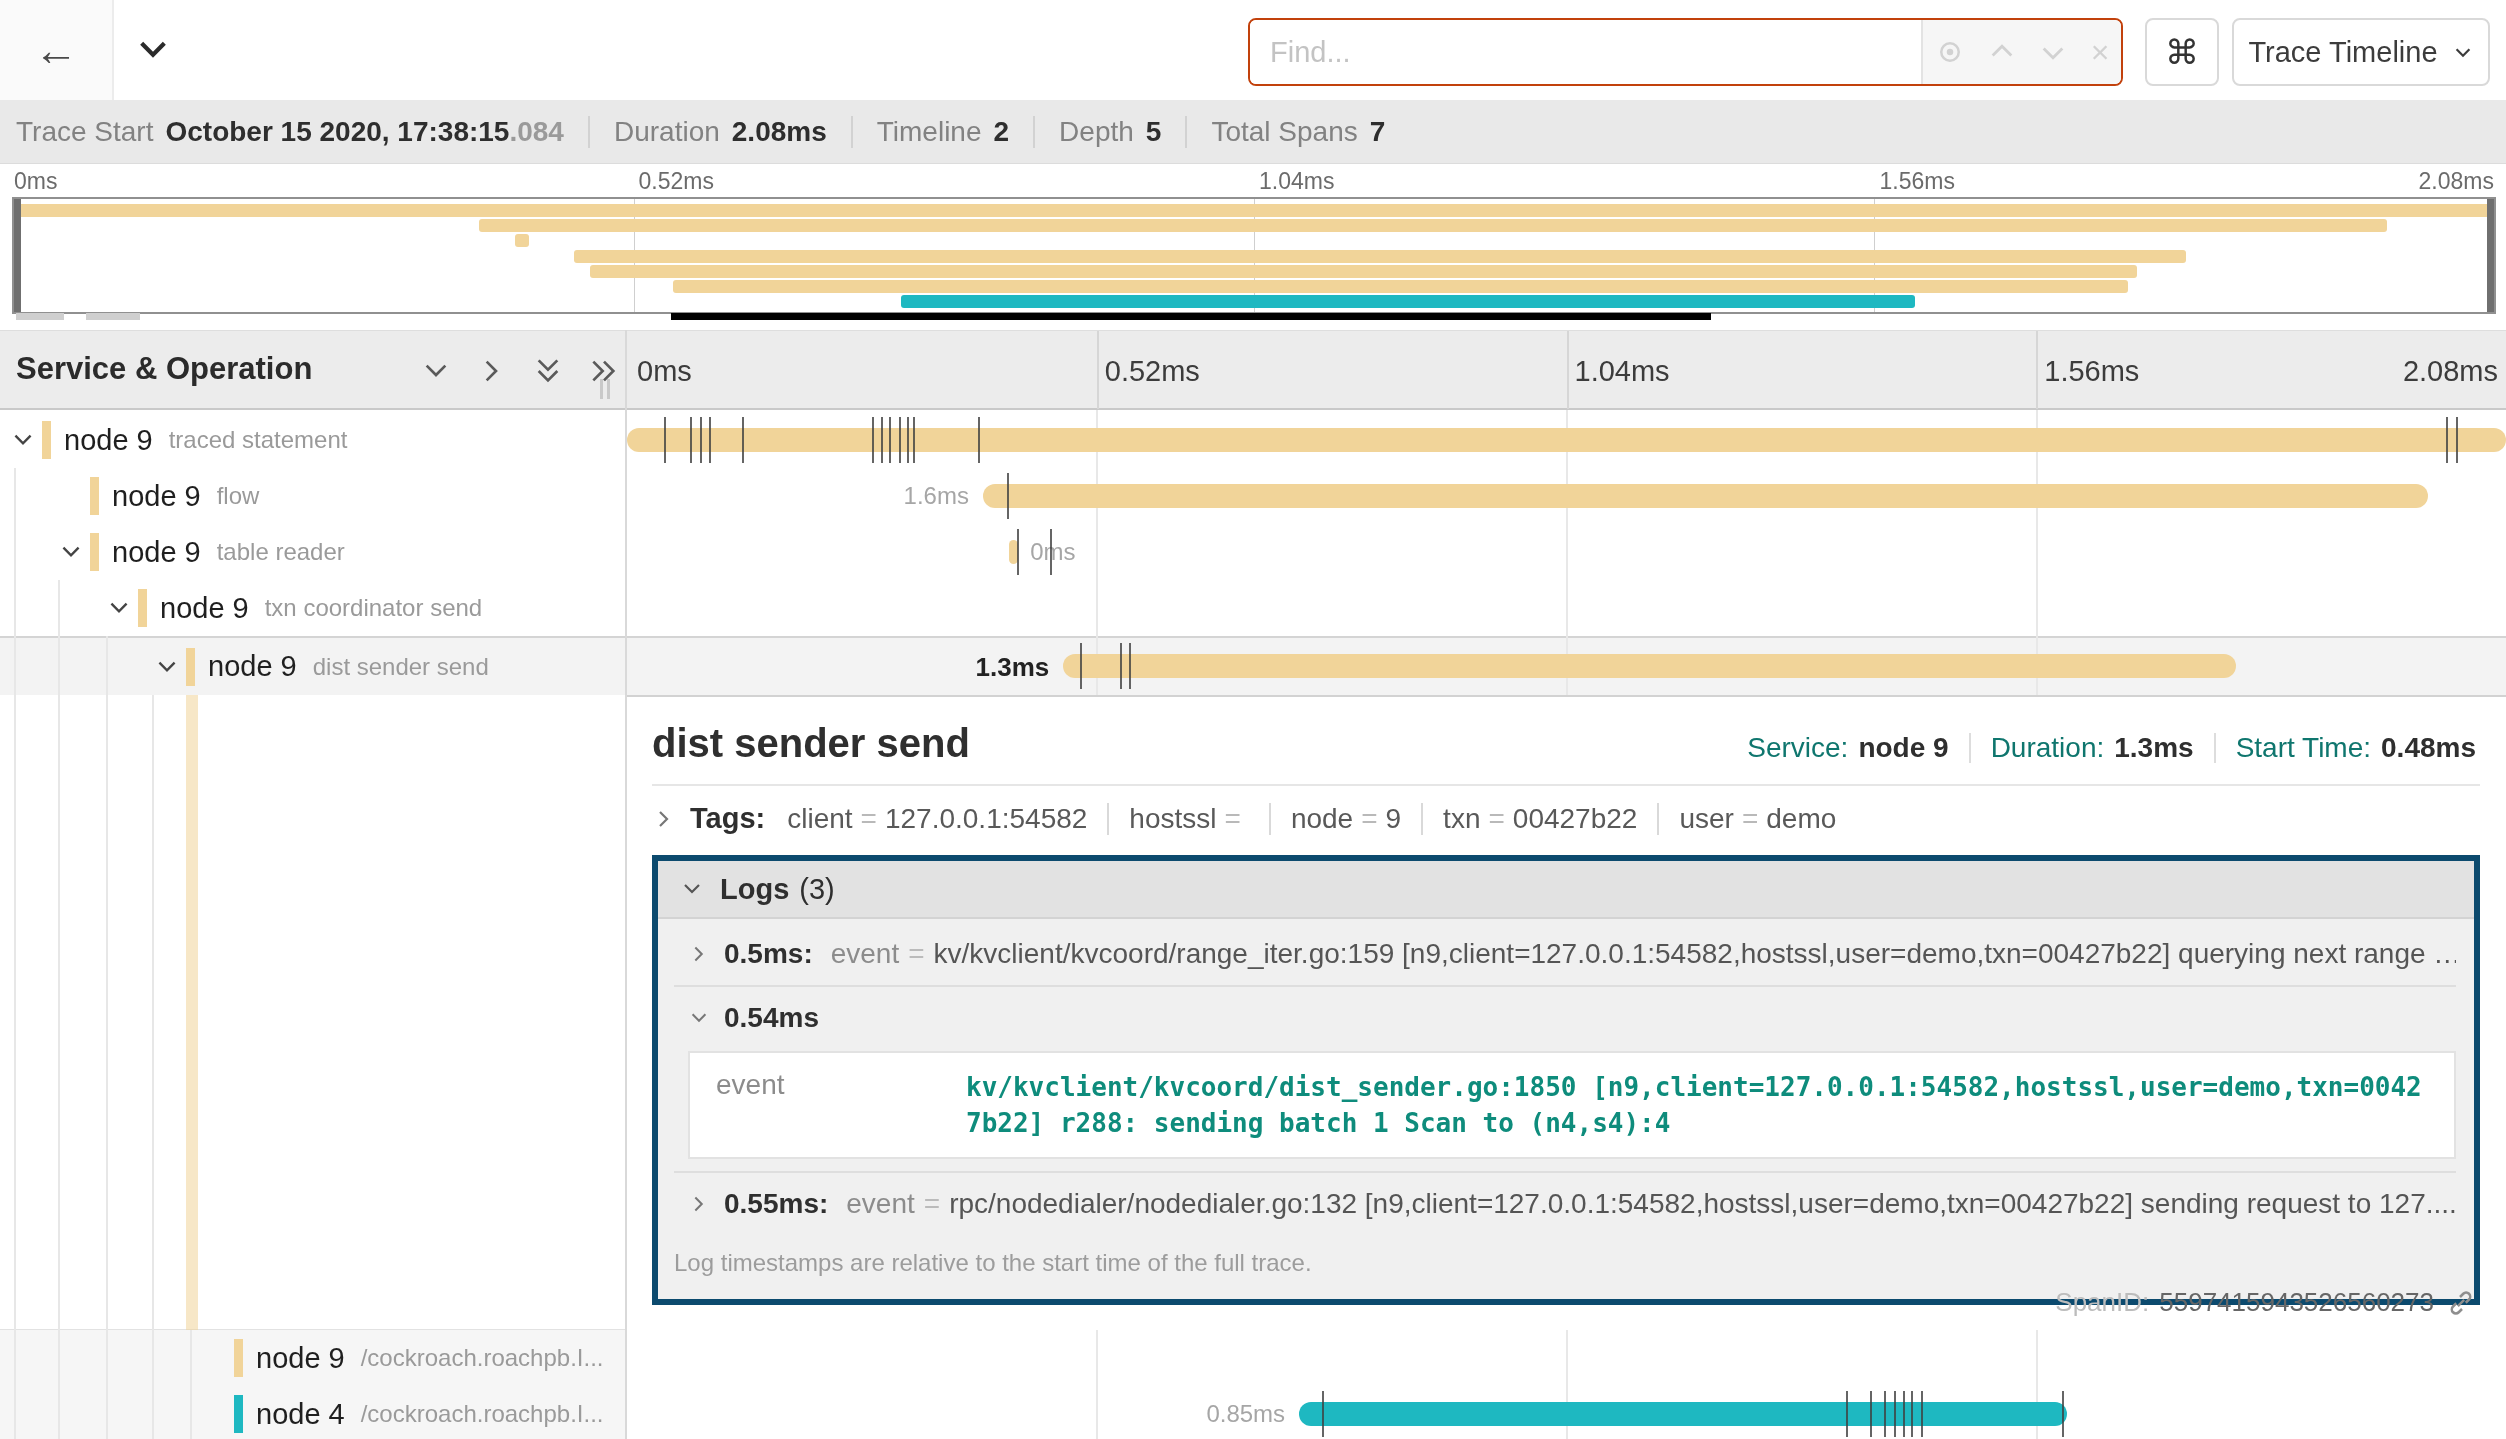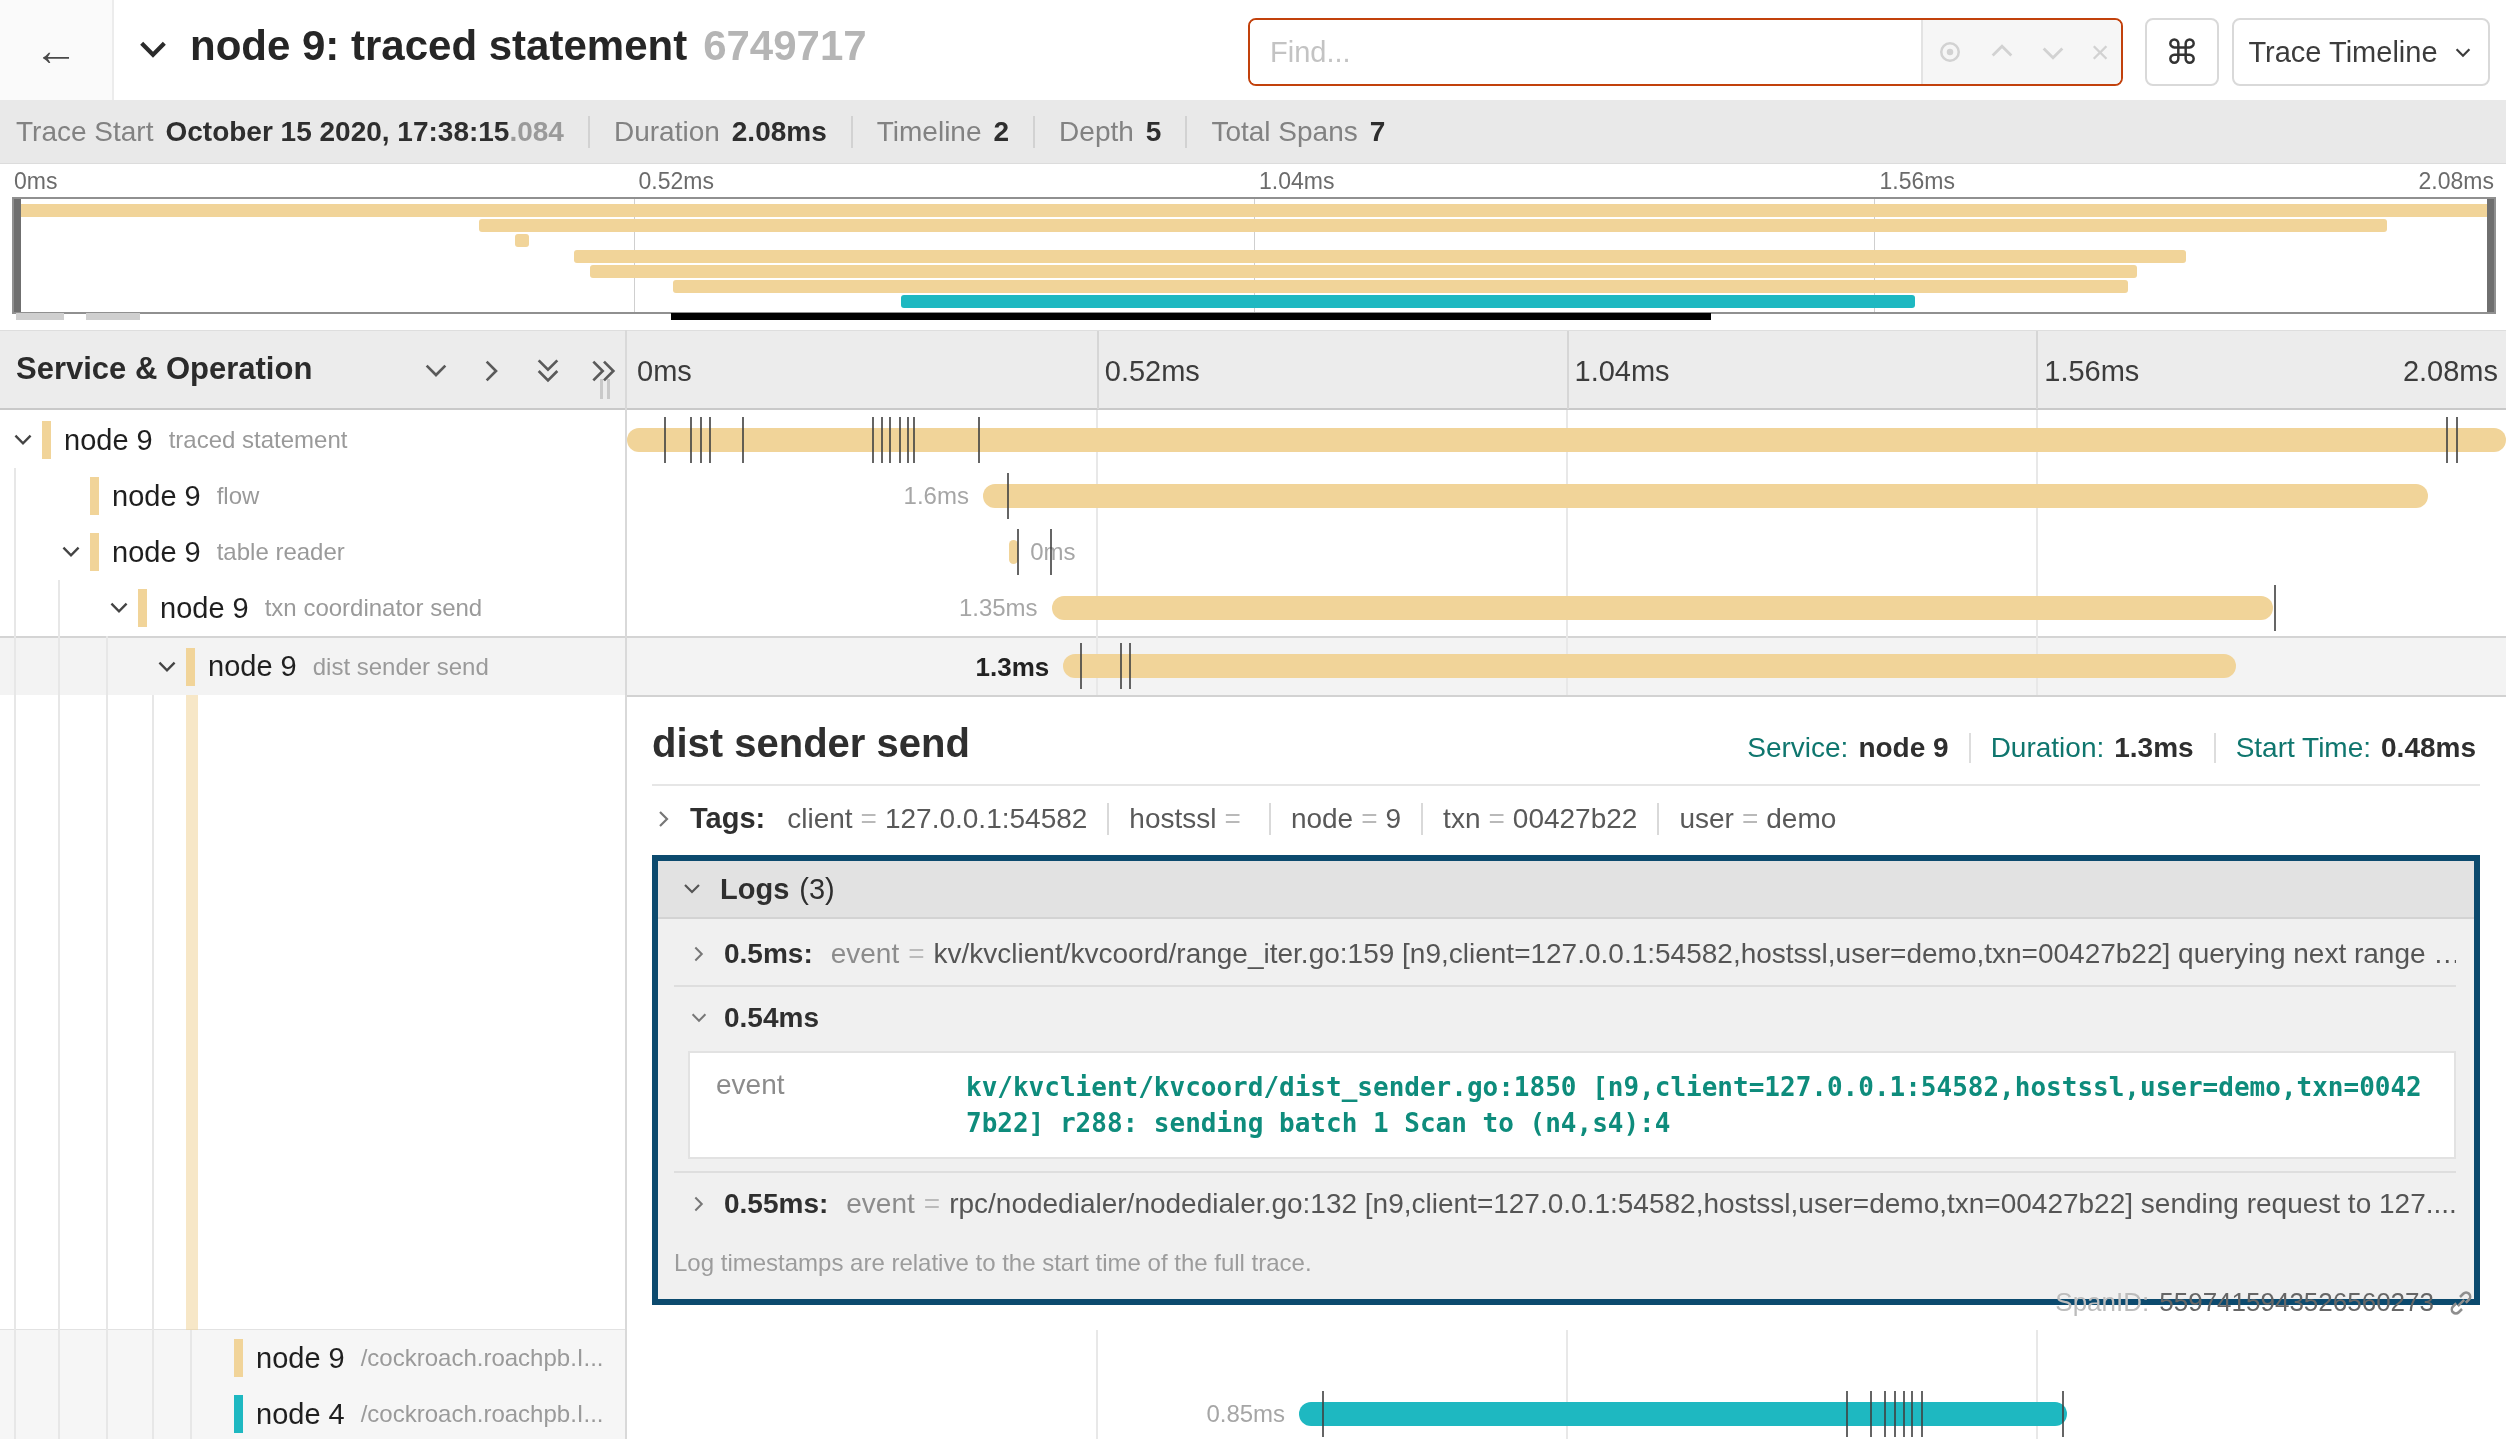--- a/index.html
+++ b/index.html
@@ -118,23 +118,20 @@
 
   <div class="app-header">
     <div class="back-btn">
       <span>←</span>
     </div>
     <span class="title-chev">
       <svg class="chev-svg" width="34" height="34" viewBox="0 0 24 24">
           <path d="M4 8l8 8 8-8" fill="none" stroke="currentColor" stroke-width="3"></path>
         </svg>
     </span>
-    <div class="trace-title">
-      <span>node 9: traced statement</span><span class="tid">6749717</span>
-    </div>
     <div class="find-wrap">
       <input class="find-input" placeholder="Find..." style="">
       <div class="find-suffix">
         <span class="sico">
           <svg class="chev-svg" width="30" height="30" viewBox="0 0 24 24" fill="none" stroke="currentColor" stroke-width="2">
               <circle cx="12" cy="12" r="7"></circle>
               <circle cx="12" cy="12" r="1.6" fill="currentColor"></circle>
             </svg>
         </span>
         <span class="sico">
@@ -310,25 +307,20 @@
       <div class="row-left" style="padding-left: 160px;">
         <span class="row-chevron" style="left: 106px;">
             <svg class="chev-svg" width="26" height="26" viewBox="0 0 24 24">
               <path d="M5 8l7 7 7-7" fill="none" stroke="currentColor" stroke-width="2.2"></path>
             </svg>
           </span>
         <span class="color-bar" style="left: 138px; background: rgb(241, 212, 153);"></span>
         <span class="svc">node 9</span>
         <span class="op">txn coordinator send</span>
       </div>
-      <div class="row-timeline">
-        <span class="dur-label" style="right: calc(77.4038% + 14px);">1.35ms</span>
-        <div class="span-bar" style="left: 22.5962%; width: 65%; background: rgb(241, 212, 153);"></div>
-      <div class="tick" style="left: 87.6442%;"></div>
-        </div>
     </div>
     <div class="row selected">
       <div class="row-left" style="padding-left: 208px;">
         <span class="row-chevron" style="left: 154px;">
             <svg class="chev-svg" width="26" height="26" viewBox="0 0 24 24">
               <path d="M5 8l7 7 7-7" fill="none" stroke="currentColor" stroke-width="2.2"></path>
             </svg>
           </span>
         <span class="color-bar" style="left: 186px; background: rgb(241, 212, 153);"></span>
         <span class="svc">node 9</span>

